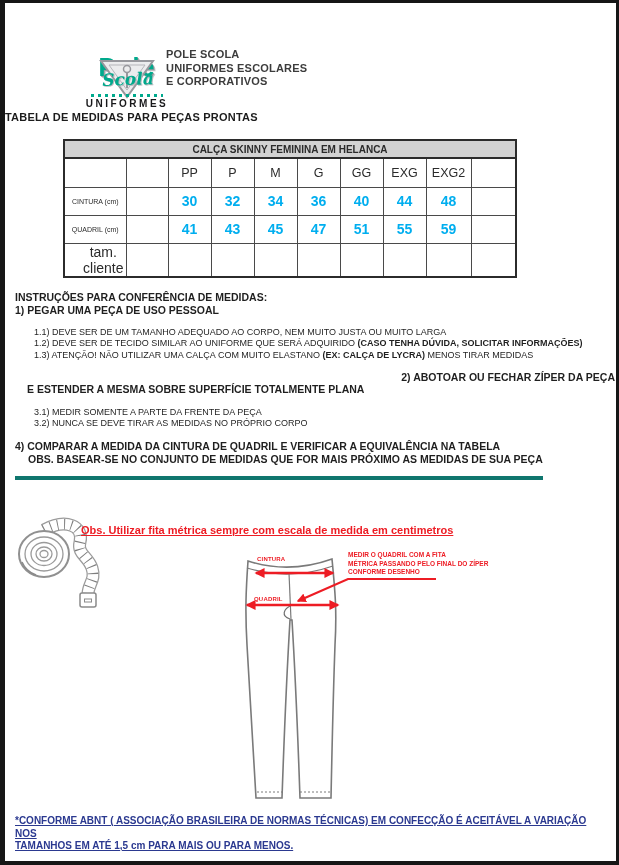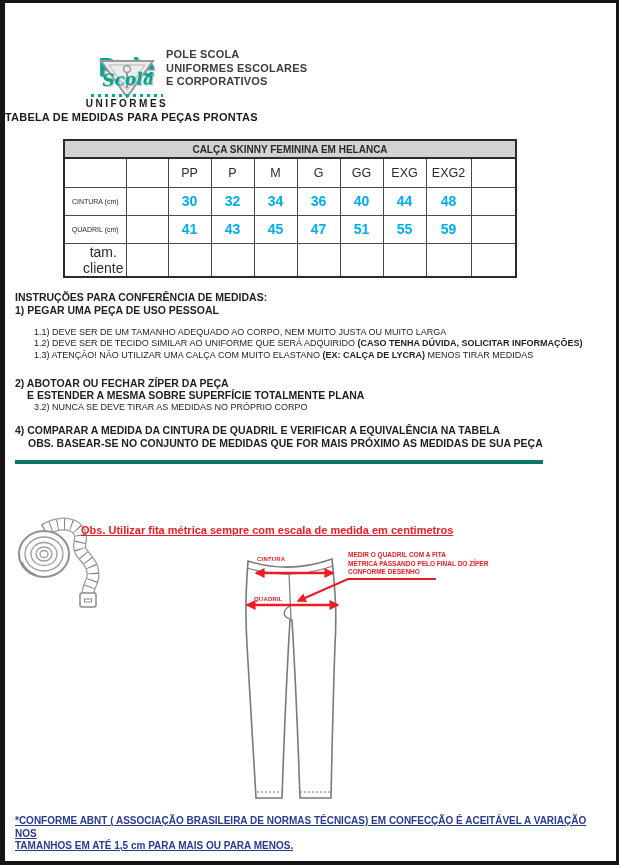--- a/index.html
+++ b/index.html
@@ -48,21 +48,21 @@
   tr.t-meas td { height:28px; }
   td.small-label { font-size:7px; color:#3a3a3a; }
   td.big-label { font-size:14px; text-align:left; padding-left:16px; }
   td.num { font-size:14px; font-weight:bold; }
 
   
   .instr { position:absolute; left:10px; top:288px; width:600px; color:#1f1f1f; }
   .instr .h { font-size:10.5px; font-weight:bold; line-height:12.5px; }
   .instr .sub { font-size:9px; line-height:11.3px; margin-left:19px; }
   .gap9  { margin-top:11px; }
-  .gap11 { margin-top:16px; }
+  .gap11 { margin-top:10px;text-align:right; }
   .indent12 { margin-left:12px; }
   .obs-underline span { display:inline-block; padding-left:13px; padding-bottom:11px;
     border-bottom:4px solid #0f766e; }
 
   
   .tape-svg { position:absolute; left:9px; top:511px; }
   .diagram-note { position:absolute; left:76px; top:521px; font-size:11px; font-weight:bold;
     color:#ED1C24; text-decoration:underline; }
   .pants-svg { position:absolute; left:227px; top:547px; }
   .redink-svg { position:absolute; left:227px; top:547px; pointer-events:none; }
@@ -176,20 +176,21 @@
     <div class="h">INSTRUÇÕES PARA CONFERÊNCIA DE MEDIDAS:</div>
     <div class="h">1) PEGAR UMA PEÇA DE USO PESSOAL</div>
 
     <div class="sub gap9">1.1) DEVE SER DE UM TAMANHO ADEQUADO AO CORPO, NEM MUITO JUSTA OU MUITO LARGA</div>
     <div class="sub"><span>1.2) DEVE SER DE TECIDO SIMILAR AO UNIFORME QUE SERÁ ADQUIRIDO </span><b>(CASO TENHA DÚVIDA, SOLICITAR INFORMAÇÕES)</b></div>
     <div class="sub"><span>1.3) ATENÇÃO! NÃO UTILIZAR UMA CALÇA COM MUITO ELASTANO  </span><b>(EX: CALÇA DE LYCRA)</b><span> MENOS TIRAR MEDIDAS</span></div>
 
     <div class="h gap11">2) ABOTOAR OU FECHAR ZÍPER DA PEÇA</div>
     <div class="h indent12">E ESTENDER A MESMA SOBRE SUPERFÍCIE TOTALMENTE PLANA</div>
 
+    <div class="sub gap9">3.1) MEDIR SOMENTE A PARTE DA FRENTE DA PEÇA</div>
     <div class="sub">3.2) NUNCA SE DEVE TIRAR AS MEDIDAS NO PRÓPRIO CORPO</div>
 
     <div class="h gap9">4) COMPARAR A MEDIDA DA CINTURA DE QUADRIL E VERIFICAR A EQUIVALÊNCIA NA TABELA</div>
     <div class="h obs-underline"><span>OBS. BASEAR-SE NO CONJUNTO DE MEDIDAS QUE FOR MAIS PRÓXIMO AS MEDIDAS DE SUA PEÇA</span></div>
   </div>
 
   <svg class="tape-svg" width="100" height="98" viewBox="0 0 100 98">
     <path d="M30,16 C52,4 70,12 66,28 C63,40 74,42 78,54 C82,66 74,70 74,80" fill="none" stroke="#9b9b9b" stroke-width="13"></path>
     <path d="M30,16 C52,4 70,12 66,28 C63,40 74,42 78,54 C82,66 74,70 74,80" fill="none" stroke="#ffffff" stroke-width="10.5"></path>
     <path d="M30,16 C52,4 70,12 66,28 C63,40 74,42 78,54 C82,66 74,70 74,80" fill="none" stroke="#7e7e7e" stroke-width="10.5" stroke-dasharray="1 6"></path>

